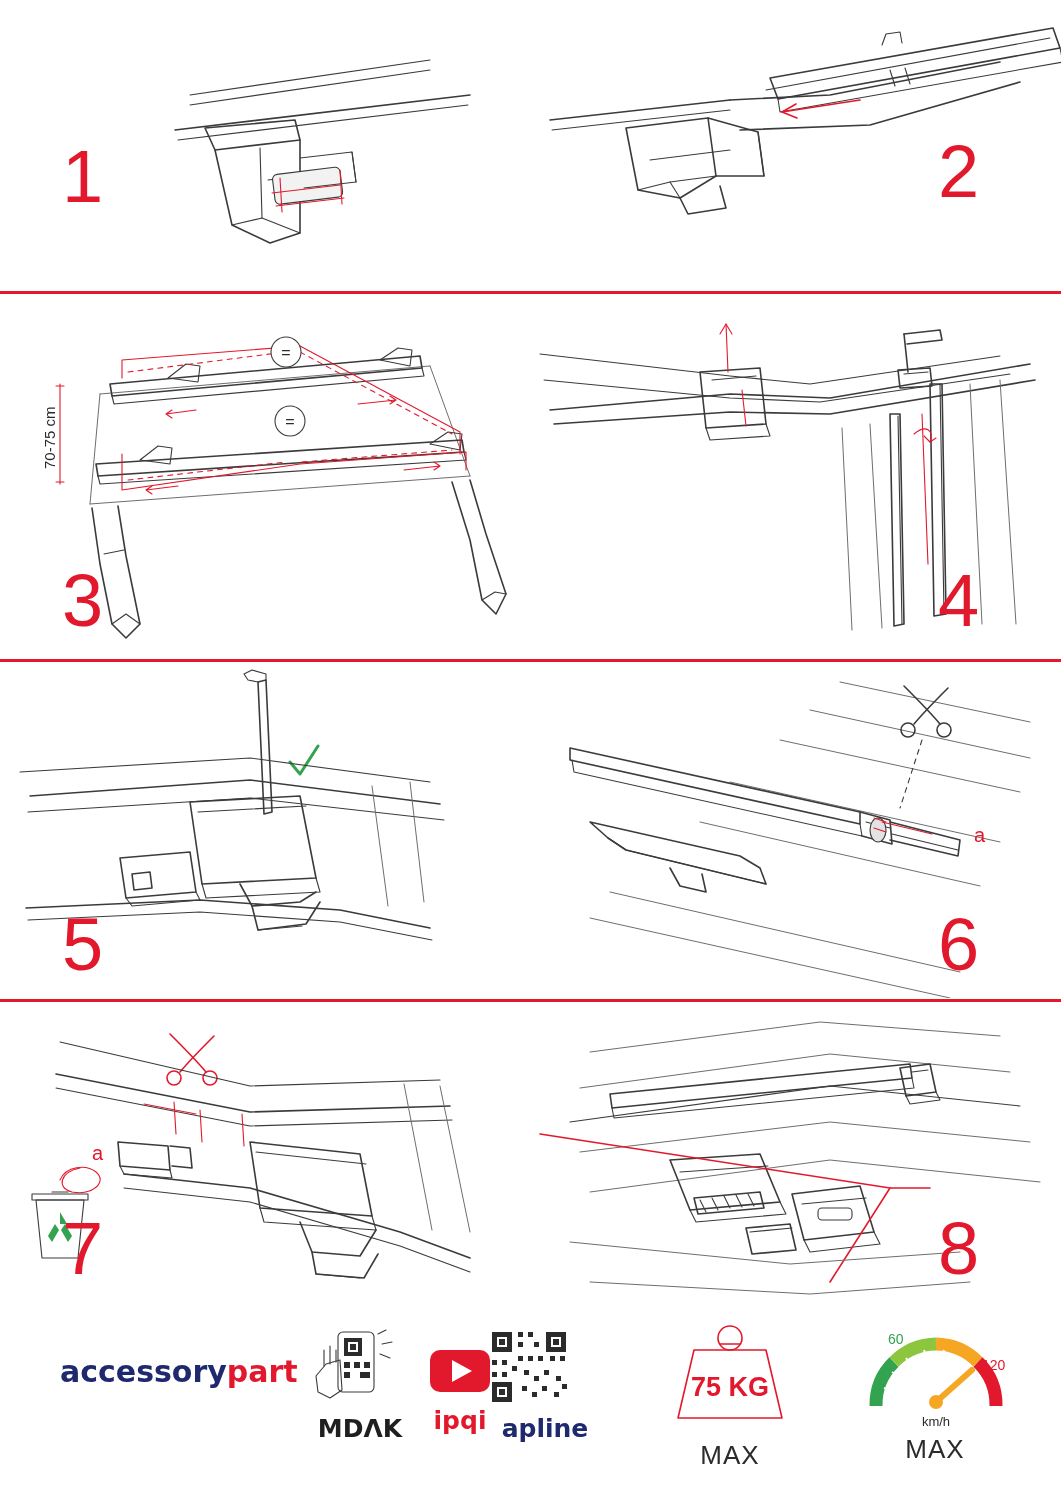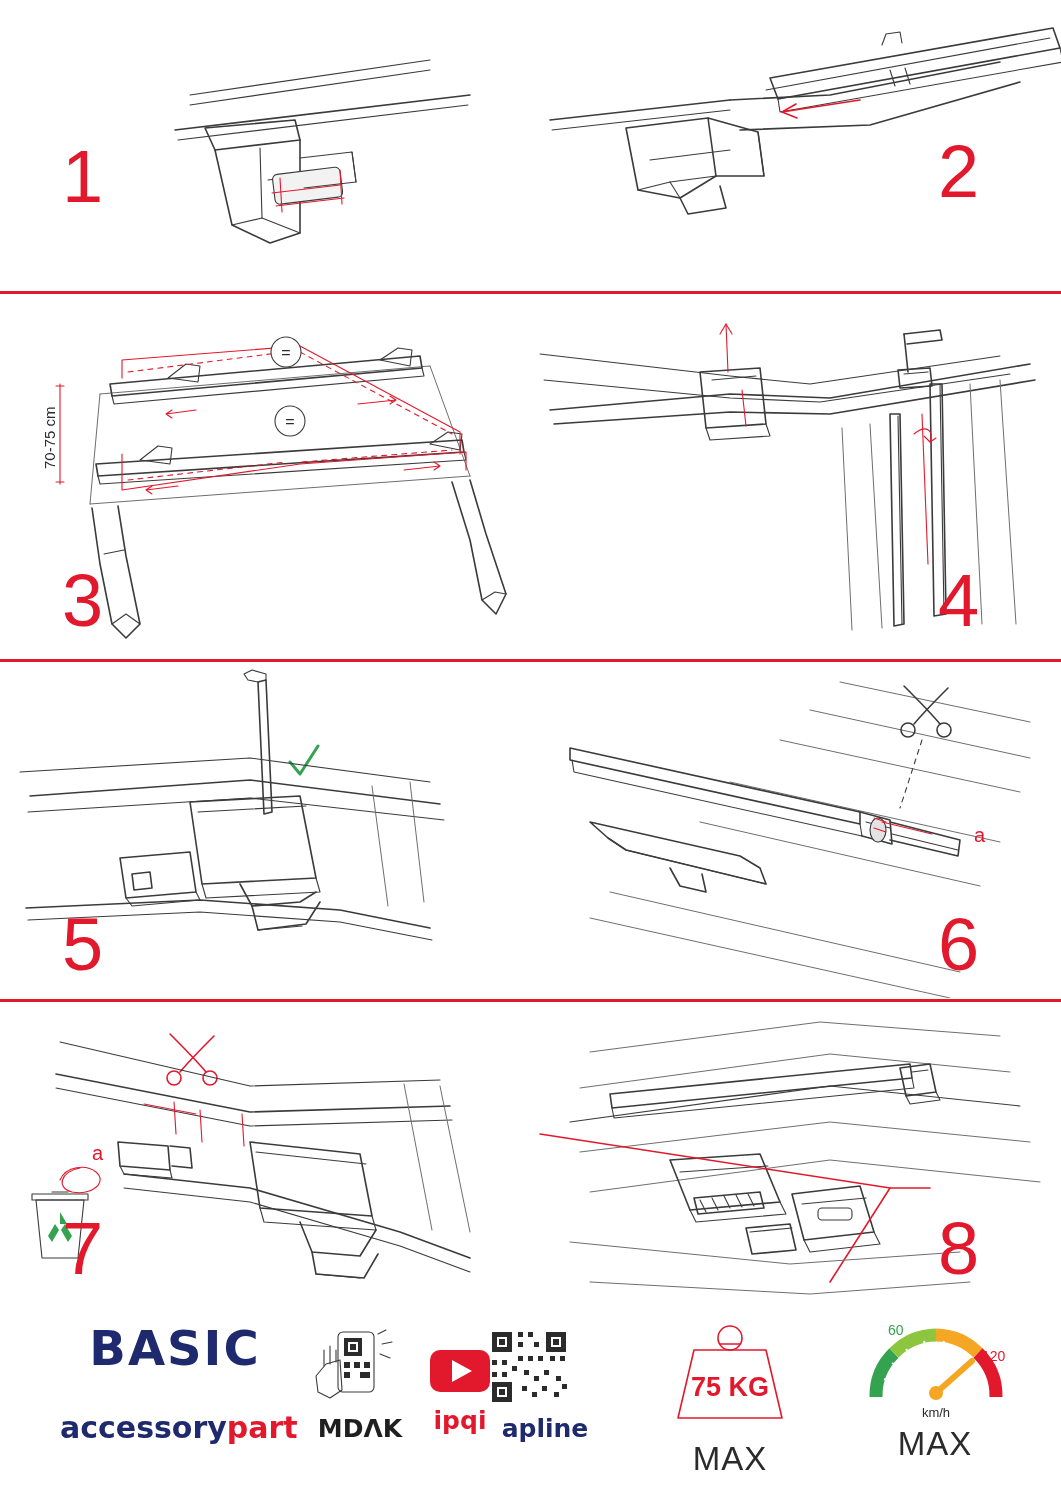--- a/index.html
+++ b/index.html
@@ -24,21 +24,21 @@
   .grn{fill:none;stroke:#34a34f;stroke-width:3;stroke-linecap:round;stroke-linejoin:round;}
 
   
   .footer{position:absolute;left:0;top:1300px;width:1061px;height:200px;}
   .brandwrap{position:absolute;left:60px;top:20px;width:230px;text-align:center;}
   .brand-basic{font-size:48px;letter-spacing:2px;color:#1f2a6e;font-weight:700;font-family:"DejaVu Sans",sans-serif;}
   .brand-accessory{font-size:30px;font-weight:700;font-family:"DejaVu Sans",sans-serif;color:#1f2a6e;margin-top:34px;}
   .brand-accessory .pt{color:#e2192c;}
   .logoblock{position:absolute;text-align:center;}
   .logolabel{font-size:25px;font-weight:700;color:#1f1f1f;font-family:"DejaVu Sans",sans-serif;margin-top:8px;}
-  .maxlabel{position:absolute;font-size:33px;color:#2b2b2b;letter-spacing:1px;}
+  .maxlabel{position:absolute;font-size:26px;color:#2b2b2b;letter-spacing:1px;}
   .kmh{font-size:13px;fill:#2b2b2b;}
 </style>
 </head>
 <body>
 
 <div class="sheet">
 
   <div class="panel" style="left:0;top:0;width:530px;height:290px;">
     <svg width="530" height="290" viewBox="0 0 530 290">
       <path class="ln2" d="M190 95 L430 60"></path>
@@ -305,21 +305,20 @@
       <path class="rd" d="M360 186 L400 186"></path>
       <path class="lnl" d="M40 240 L260 262 L430 250"></path>
       <path class="lnl" d="M60 280 L280 292 L440 280"></path>
     </svg>
     <div class="stepnum" style="left:408px;top:210px;">8</div>
   </div>
 
   <div class="footer">
 
     <div class="brandwrap">
-      <div class="brand-basic">BASIC</div>
       <div class="brand-accessory"><span>accessory</span><span class="pt">part</span></div>
     </div>
 
     <div class="logoblock" style="left:290px;top:28px;width:140px;">
       <svg width="140" height="78" viewBox="0 0 140 78">
         <rect class="ln2" x="48" y="4" width="36" height="60" rx="5" fill="#ffffff"></rect>
         <rect x="54" y="10" width="18" height="18" fill="#2b2b2b"></rect>
         <rect x="58" y="14" width="10" height="10" fill="#ffffff"></rect>
         <rect x="60" y="16" width="6" height="6" fill="#2b2b2b"></rect>
         <rect x="54" y="34" width="6" height="6" fill="#2b2b2b"></rect>
@@ -384,21 +383,21 @@
     <div class="logoblock" style="left:650px;top:14px;width:160px;">
       <svg width="160" height="120" viewBox="0 0 160 120">
         <path class="rd" d="M44 36 L116 36 L132 104 L28 104 Z" fill="#ffffff"></path>
         <circle class="rd" cx="80" cy="24" r="12" fill="#ffffff"></circle>
         <path class="rd" d="M70 30 L90 30"></path>
         <text x="80" y="82" text-anchor="middle" fill="#e2192c" font-family="Liberation Sans, sans-serif" font-size="27" font-weight="bold">75 KG</text>
       </svg>
       <div class="maxlabel" style="position:static;margin-top:6px;">MAX</div>
     </div>
 
-    <div class="logoblock" style="left:850px;top:5px;width:170px;">
+    <div class="logoblock" style="left:850px;top:14px;width:170px;">
       <svg width="170" height="120" viewBox="0 0 170 120">
         <path d="M26 92 A 60 60 0 0 1 44 48" stroke="#34a34f" stroke-width="13" fill="none" stroke-linecap="butt"></path>
         <path d="M44 48 A 60 60 0 0 1 86 30" stroke="#8cc63f" stroke-width="13" fill="none"></path>
         <path d="M86 30 A 60 60 0 0 1 128 48" stroke="#f5a623" stroke-width="13" fill="none"></path>
         <path d="M128 48 A 60 60 0 0 1 146 92" stroke="#e2192c" stroke-width="13" fill="none"></path>
         <g stroke="#ffffff" stroke-width="2">
           <path d="M34 74 L44 77"></path>
             <path d="M42 58 L51 63"></path>
             <path d="M56 44 L62 52"></path>
           <path d="M74 36 L77 46"></path>

